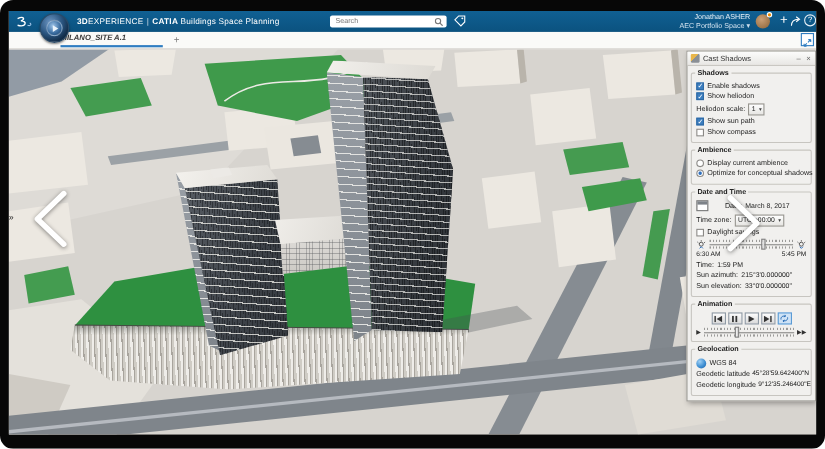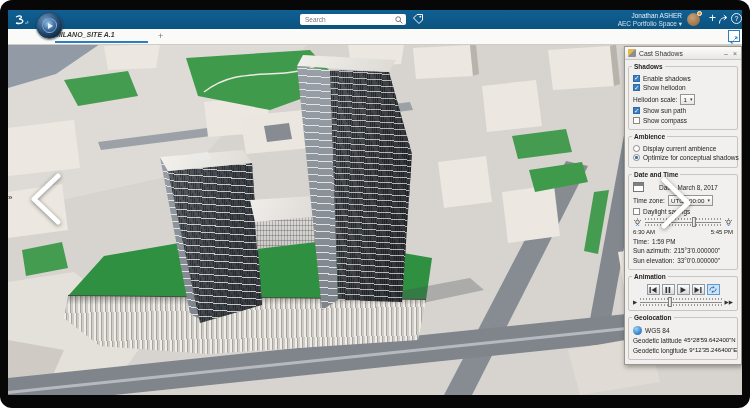--- a/index.html
+++ b/index.html
@@ -119,20 +119,24 @@
   <div class="topbar">
     <svg class="logo3ds" viewBox="0 0 16 12">
       <path d="M2,3 C8,0 9,4 5,5 C11,5 10,11 2,9" stroke="#ffffff" stroke-width="1.3" fill="none"></path>
       <path d="M11,9 C14,10 15,8 13,7" stroke="#9fc4e8" stroke-width="1" fill="none"></path>
     </svg>
     <div class="compass-logo">
       <div class="compass-inner">
         <div class="compass-play"></div>
       </div>
     </div>
+    <div class="brand">
+      <b>3D</b><span>EXPERIENCE</span><span class="sep">|</span><b>CATIA</b>
+      <span>Buildings Space Planning</span>
+    </div>
     <div class="searchbox">
       <input type="text" placeholder="Search" style="">
       <svg width="8" height="8" viewBox="0 0 8 8">
         <circle cx="3.2" cy="3.2" r="2.4" stroke="#777" stroke-width="1" fill="none"></circle>
         <line x1="5" y1="5" x2="7.4" y2="7.4" stroke="#777" stroke-width="1"></line>
       </svg>
     </div>
     <svg class="tagicon" viewBox="0 0 12 12">
       <path d="M1.5,5 L5,1.5 L10.5,1.5 L10.5,7 L7,10.5 Z" stroke="#fff" stroke-width="1" fill="none" transform="rotate(0 6 6)"></path>
       <circle cx="8.3" cy="3.7" r="0.9" fill="#fff"></circle>

